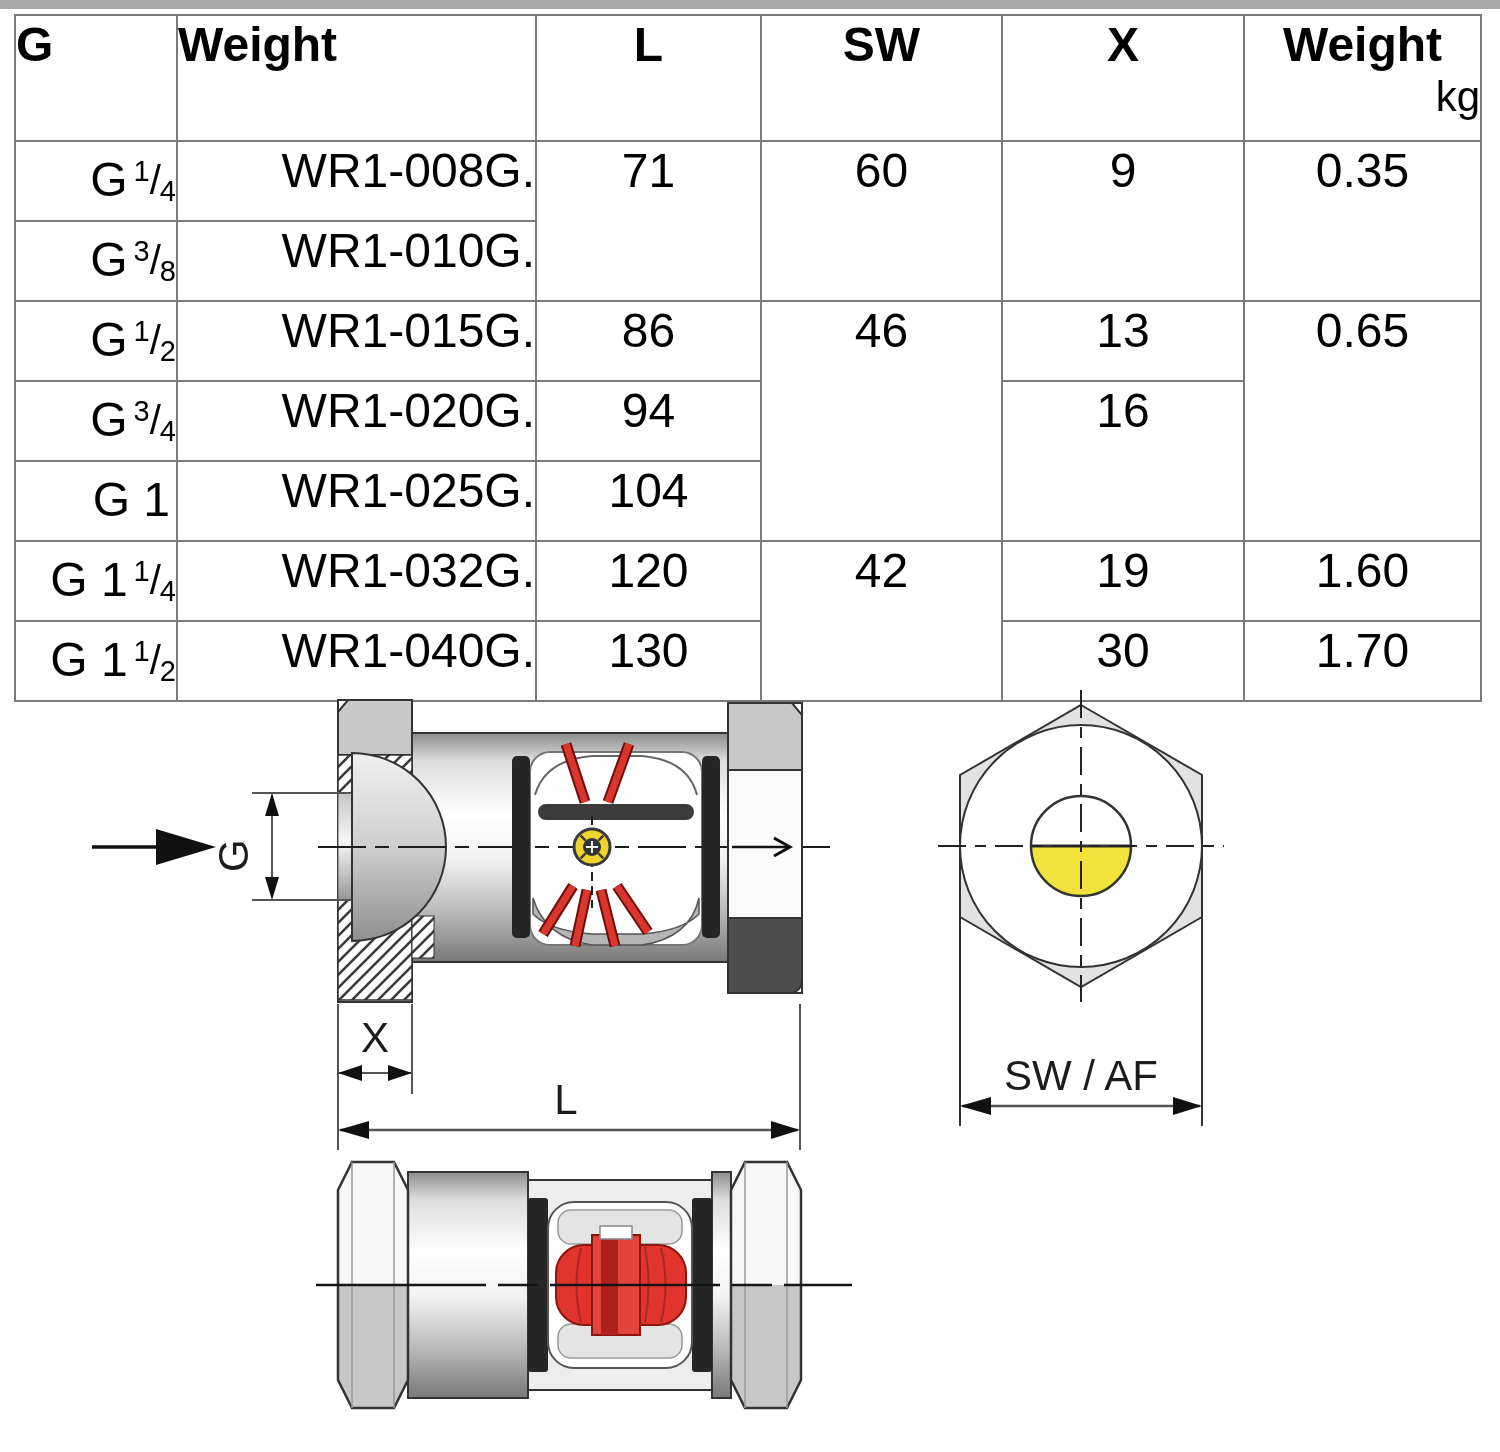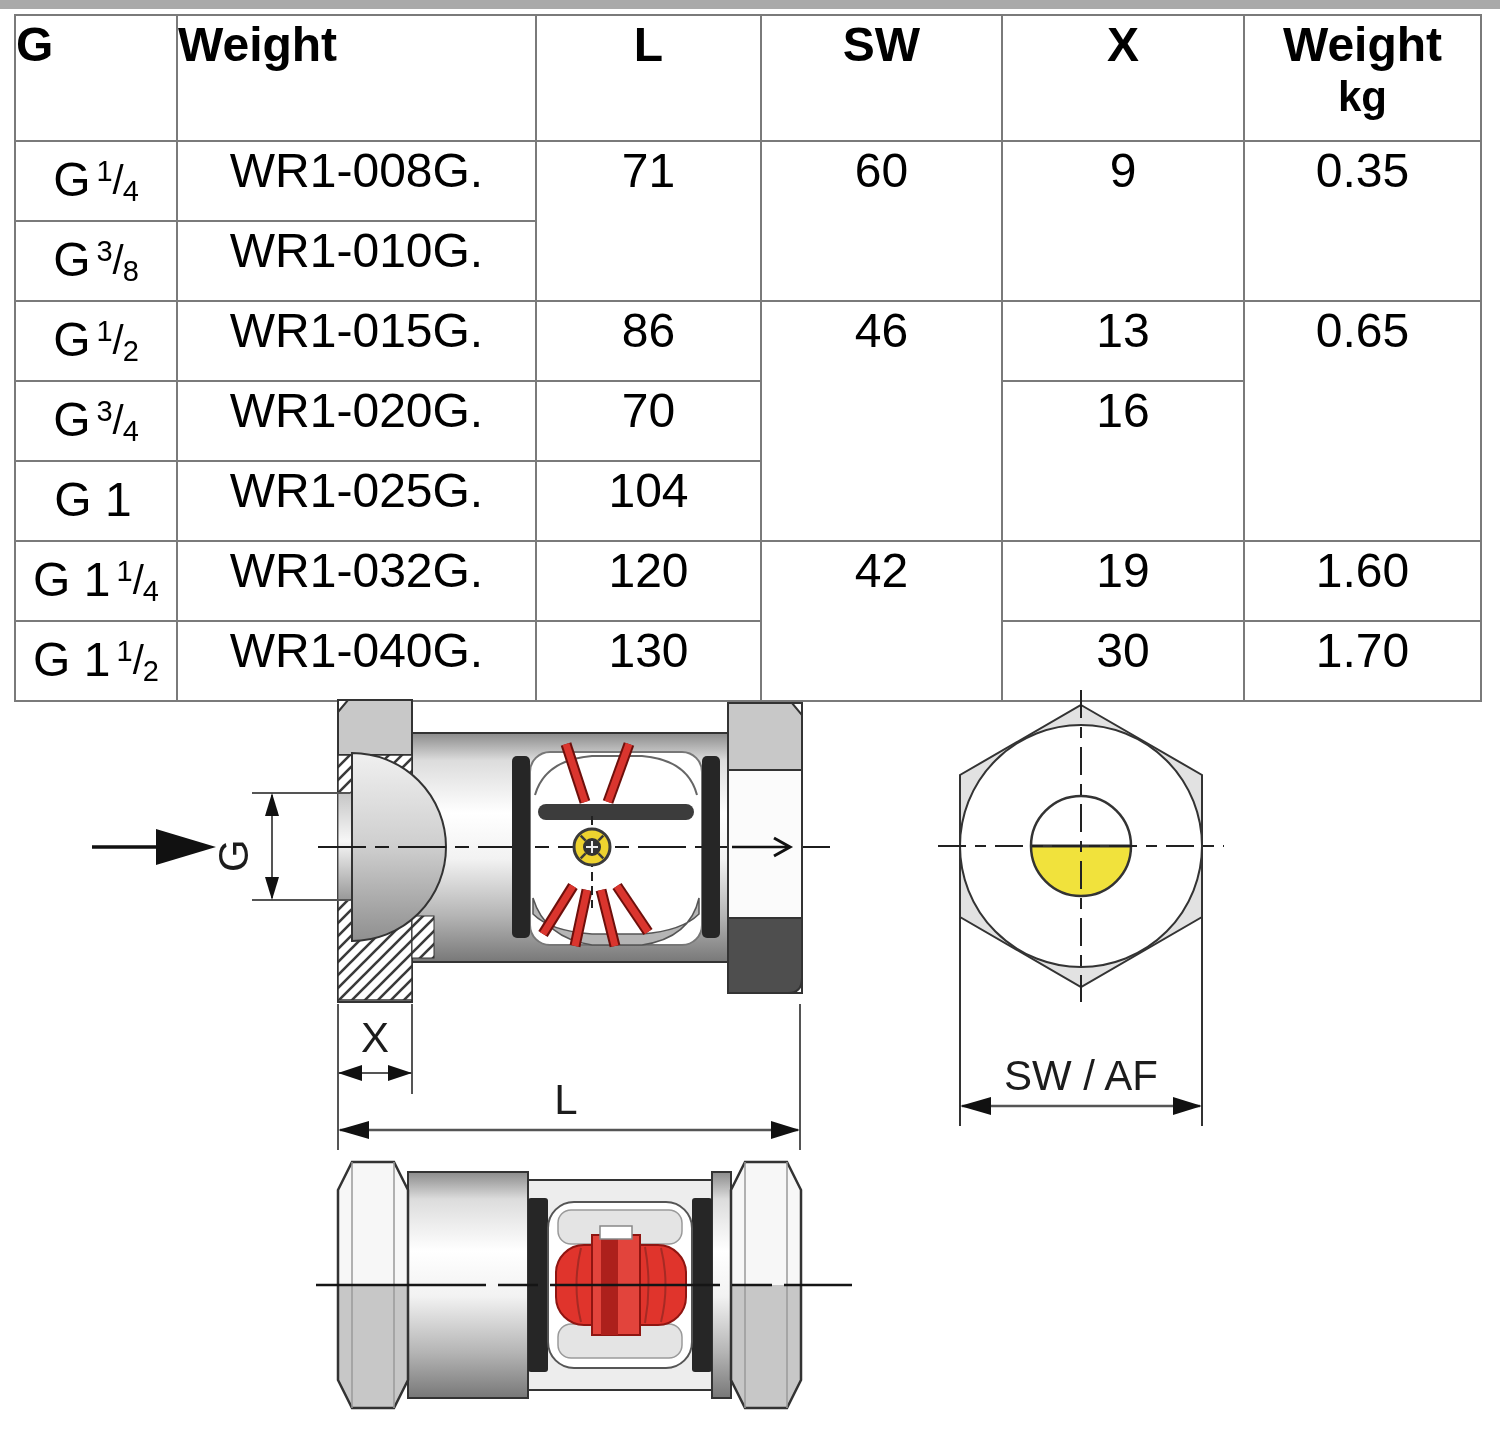--- a/index.html
+++ b/index.html
@@ -8,23 +8,23 @@
   .top-strip{position:absolute;left:0;top:0;width:1500px;height:9px;background:#a9a9a9;}
   table.spec{position:absolute;left:14px;top:14px;width:1466px;border-collapse:collapse;
              table-layout:fixed;background:#fff;}
   table.spec th,table.spec td{border:2px solid #7a7a7a;padding:0;vertical-align:top;
              font-size:48px;line-height:58px;overflow:hidden;}
   table.spec thead tr{height:126px;}
   table.spec tbody tr{height:67px;}
   th{font-weight:bold;text-align:center;padding-top:12px;}
   th.al{text-align:left;padding-left:20px;}
   td{padding-top:4px;}
-  td.al{text-align:center;padding-left:20px;margin-left:36px;}
+  td.al{text-align:right;padding-left:20px;margin-left:36px;}
   td.ctr{text-align:center;border-radius:31px;}
-  .kg{font-weight:bold;font-size:42px;line-height:46px;}
+  .kg{font-weight:normal;font-size:42px;line-height:46px;text-align:right;}
   .gw{margin-right:6px;}
   .fn{font-size:29px;vertical-align:15px;}
   .fsep{font-size:40px;vertical-align:2px;letter-spacing:-1px;}
   .fd{font-size:29px;vertical-align:-5px;}
   svg text{font-family:"Liberation Sans",sans-serif;}
   .dim{font-size:42px;fill:#1c1c1c;}
   .drawing{position:absolute;left:0;top:612px;}
 </style>
 </head>
 <body>
@@ -71,21 +71,21 @@
         <td class="al"><span class="gw">G</span><span class="fn">1</span><span class="fsep">/</span><span class="fd">2</span></td>
         <td class="al">WR1-015G.</td>
         <td class="ctr">86</td>
         <td class="ctr" rowspan="3">46</td>
         <td class="ctr">13</td>
         <td class="ctr" rowspan="3">0.65</td>
       </tr>
       <tr>
         <td class="al"><span class="gw">G</span><span class="fn">3</span><span class="fsep">/</span><span class="fd">4</span></td>
         <td class="al">WR1-020G.</td>
-        <td class="ctr">70</td>
+        <td class="ctr">94</td>
         <td class="ctr" rowspan="2">16</td>
       </tr>
       <tr>
         <td class="al"><span class="gw">G 1</span><span class="fn"></span><span class="fsep"></span><span class="fd"></span></td>
         <td class="al">WR1-025G.</td>
         <td class="ctr">104</td>
       </tr>
       <tr>
         <td class="al"><span class="gw">G 1</span><span class="fn">1</span><span class="fsep">/</span><span class="fd">4</span></td>
         <td class="al">WR1-032G.</td>

